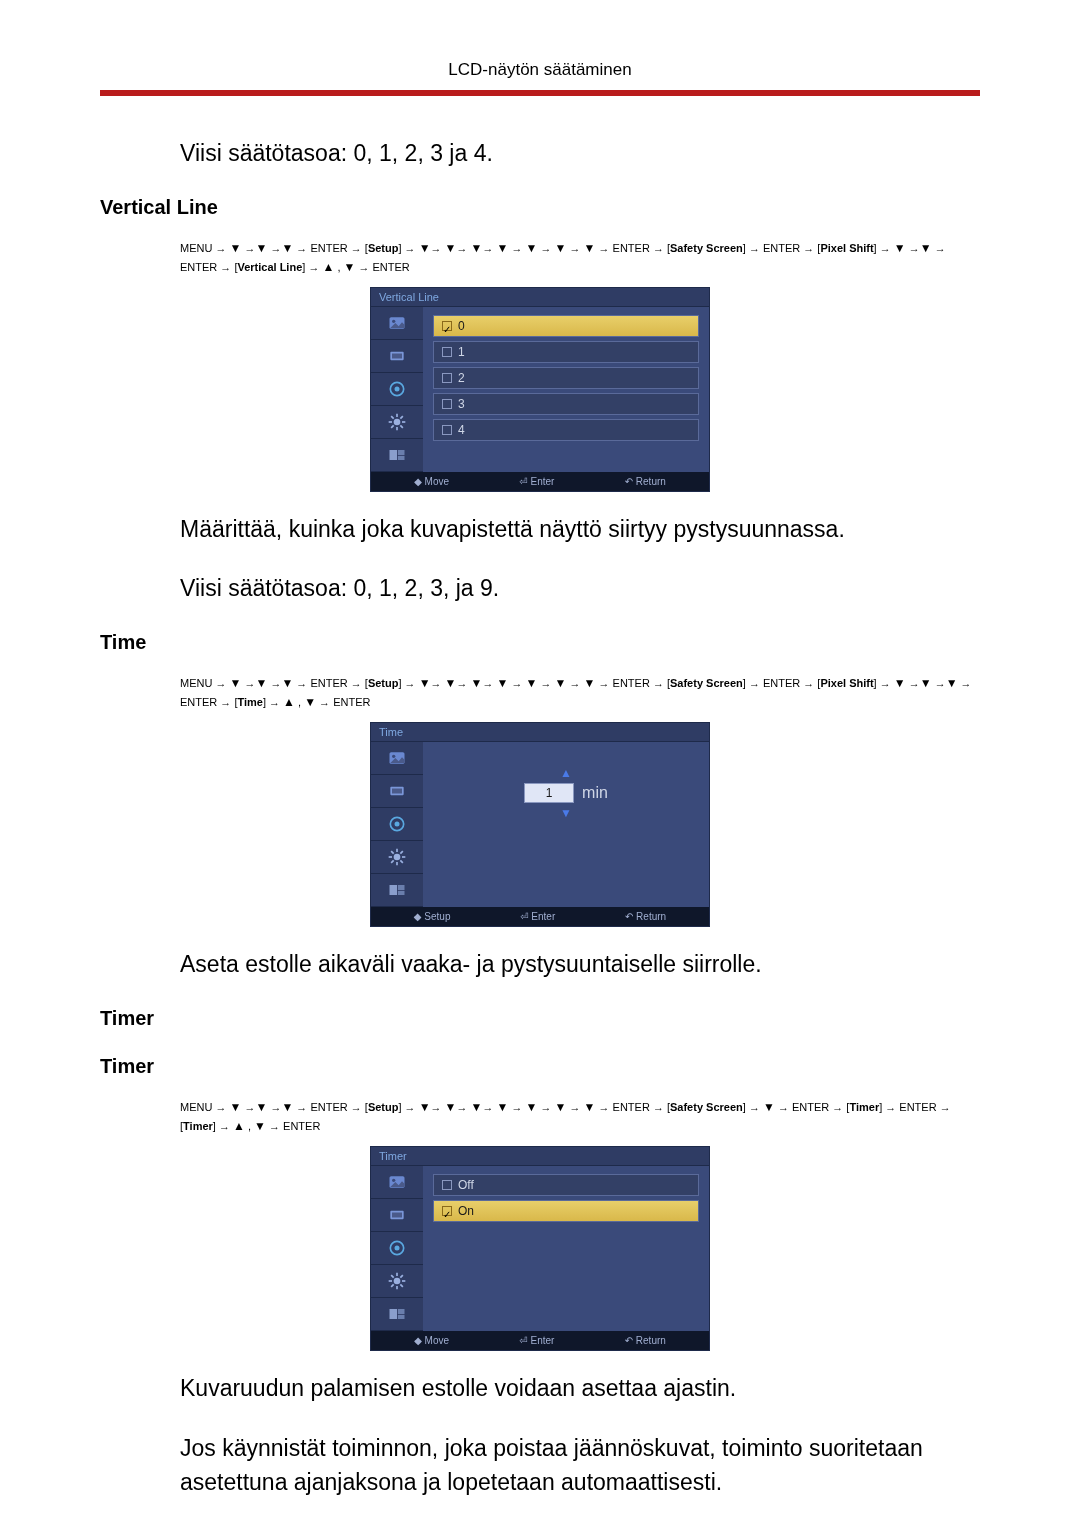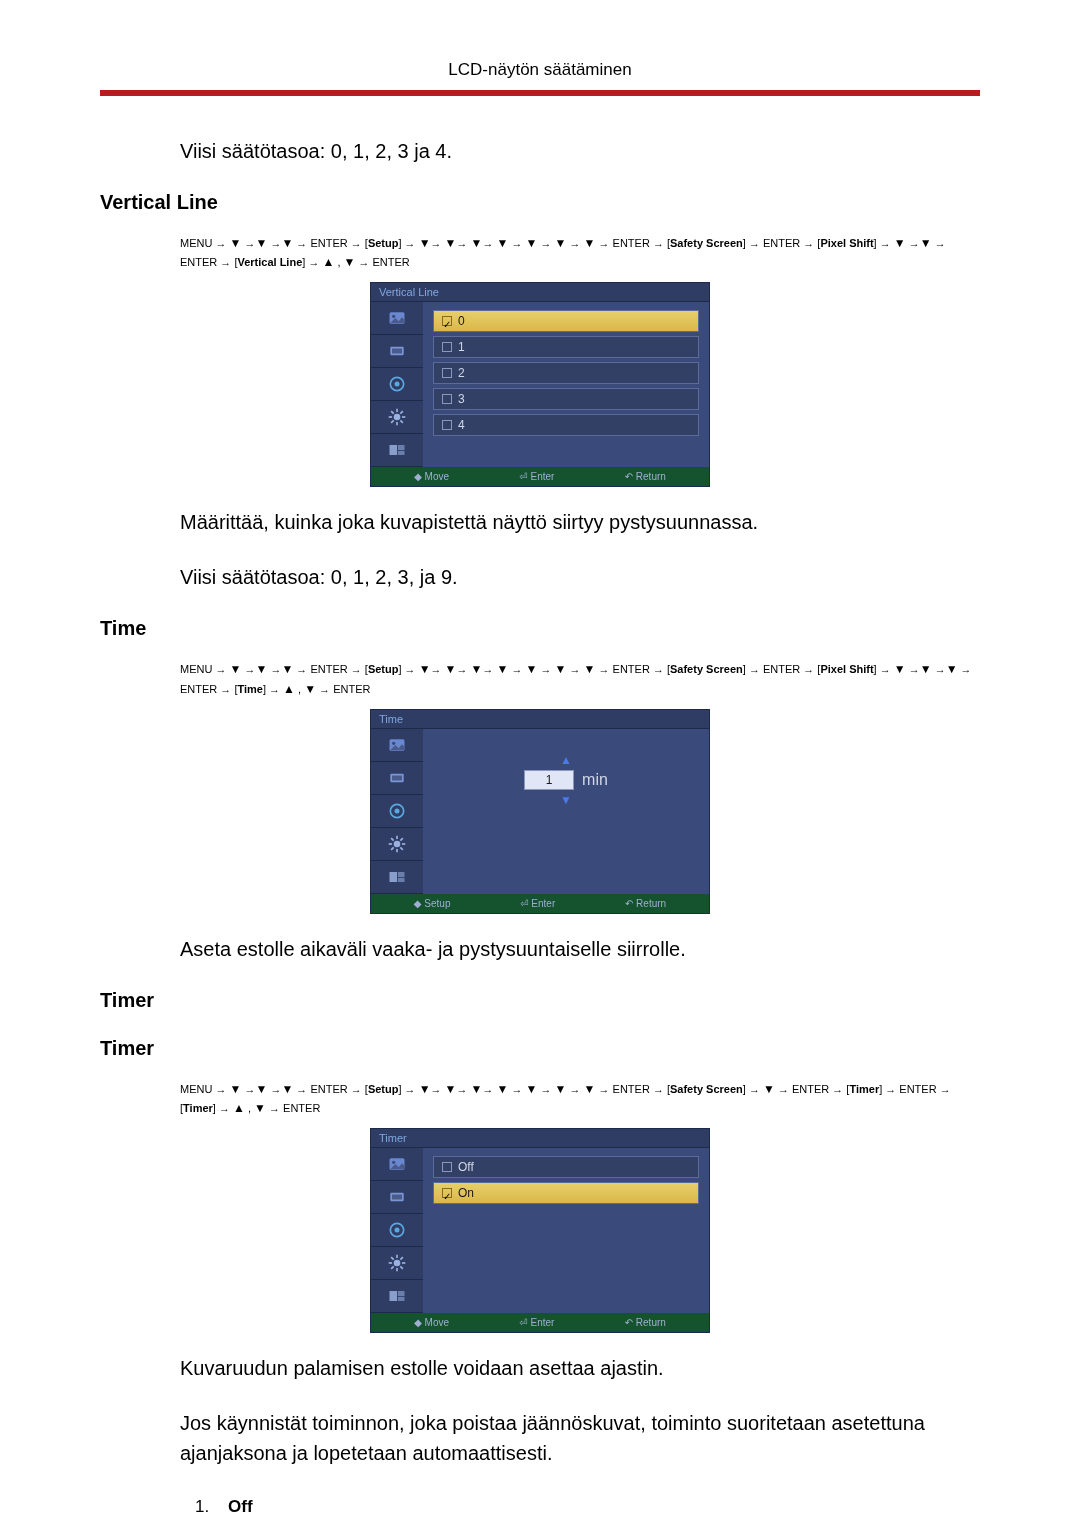--- a/index.html
+++ b/index.html
@@ -15,21 +15,21 @@
     text-align: center;
     font-size: 17px;
     padding-bottom: 10px;
     border-bottom: 6px solid #b91c1c;
     margin-bottom: 40px;
   }
   .indent-block {
     margin-left: 80px;
     margin-bottom: 25px;
   }
-  .body-text { font-size: 20px; line-height: 1.5; }
+  .body-text { font-size: 23px; line-height: 1.5; }
   .section-heading {
     font-size: 20px;
     font-weight: bold;
     margin: 25px 0 20px 0;
   }
   .nav-path {
     font-size: 11px;
     line-height: 1.6;
     margin-left: 80px;
     margin-bottom: 10px;
@@ -91,21 +91,21 @@
   }
   .chk {
     width: 10px; height: 10px;
     border: 1px solid #8a98c0;
     display: inline-block;
   }
   .chk.on::before { content: "✓"; font-size: 10px; line-height: 8px; color: #e0b040; }
   .opt-row.sel .chk { border-color: #8a6a1a; }
   .opt-row.sel .chk.on::before { color: #000; }
   .osd-foot {
-    background: #14532d;
+    background: #0f172a;
     font-size: 10px;
     color: #a0aed0;
     padding: 4px 8px;
     display: flex;
     justify-content: space-around;
   }
 
   .spinner-wrap {
     text-align: center;
     padding-top: 25px;

